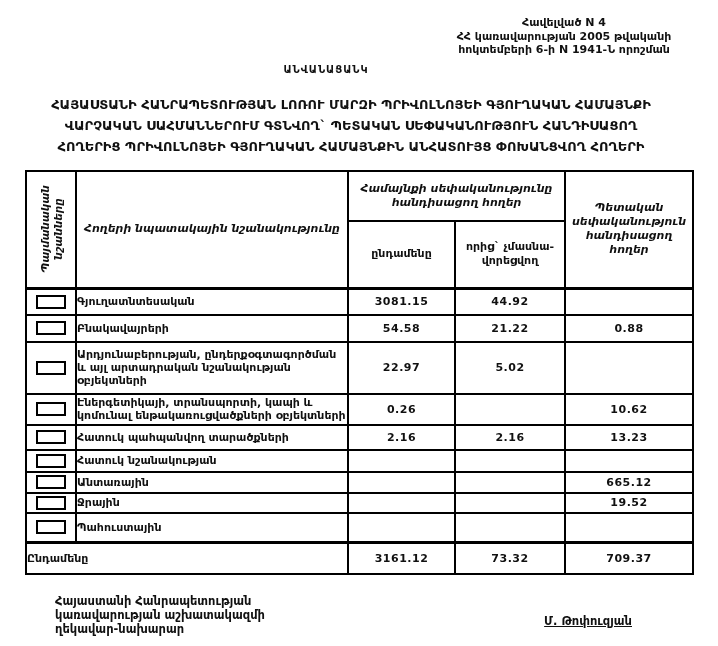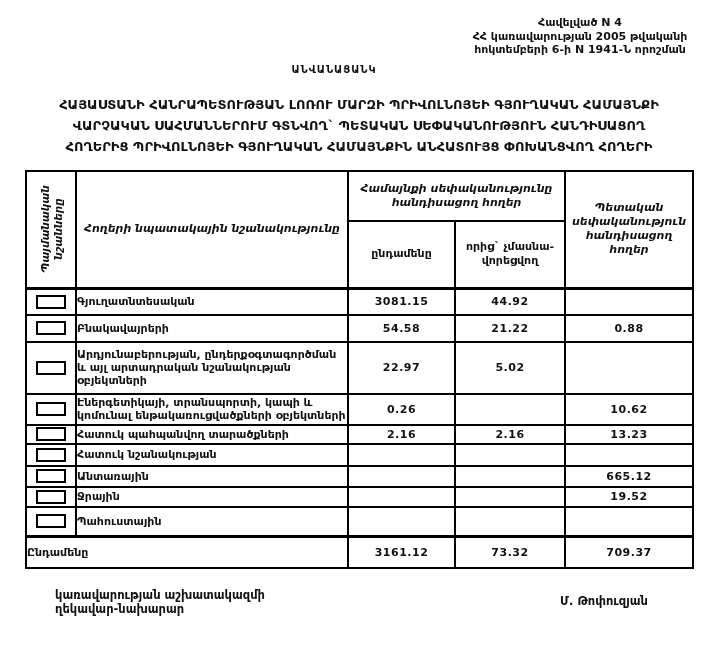--- a/index.html
+++ b/index.html
@@ -6,21 +6,21 @@
   html, body { background: #fff; }
   body {
     width: 718px;
     height: 646px;
     font-family: "DejaVu Sans", sans-serif;
     font-weight: bold;
     color: #111;
     position: relative;
     overflow: hidden;
   }
-  .page { padding: 16px 12px 0 12px; }
+  .page { padding: 16px 28px 0 12px; }
 
   
   .appendix {
     text-align: center;
     font-size: 11px;
     line-height: 13.5px;
     margin-left: auto;
     width: 248px;
     margin-right: 2px;
   }
@@ -85,21 +85,21 @@
     margin: 0 auto;
   }
   
   .footer {
     display: flex;
     justify-content: space-between;
     align-items: flex-end;
     margin: 19px 58px 0 43px;
   }
   .footer-left { font-size: 11.5px; line-height: 14px; }
-  .footer-sign { font-size: 11.5px; padding-bottom: 8px; }
+  .footer-sign { font-size: 11.5px; padding-bottom: 8px; text-decoration: underline; }
 </style>
 </head>
 <body>
 
 <div class="page">
 
   <div class="appendix">
     <div>Հավելված N 4</div>
     <div>ՀՀ կառավարության 2005 թվականի</div>
     <div>հոկտեմբերի 6-ի N 1941-Ն որոշման</div>
@@ -166,21 +166,21 @@
       </tr>
       <tr style="height:31px">
         <td class="sym-cell">
             <div class="cbox"></div>
           </td>
         <td class="label-cell">Էներգետիկայի,  տրանսպորտի, կապի և կոմունալ ենթակառուցվածքների  օբյեկտների</td>
         <td class="num-cell">0.26</td>
         <td class="num-cell"></td>
         <td class="num-cell">10.62</td>
       </tr>
-      <tr style="height:19px">
+      <tr style="height:25px">
         <td class="sym-cell">
             <div class="cbox"></div>
           </td>
         <td class="label-cell">Հատուկ պահպանվող տարածքների</td>
         <td class="num-cell">2.16</td>
         <td class="num-cell">2.16</td>
         <td class="num-cell">13.23</td>
       </tr>
       <tr style="height:22px">
         <td class="sym-cell">
@@ -223,19 +223,20 @@
         <td colspan="2" class="total-label">Ընդամենը</td>
         <td class="num-cell">3161.12</td>
         <td class="num-cell">73.32</td>
         <td class="num-cell">709.37</td>
       </tr>
     </tbody>
   </table>
 
   <div class="footer">
     <div class="footer-left">
+      <div>Հայաստանի Հանրապետության</div>
       <div>կառավարության աշխատակազմի</div>
       <div>ղեկավար-նախարար</div>
     </div>
     <div class="footer-sign">Մ. Թոփուզյան</div>
   </div>
 
 </div>
 
 </body></html>

